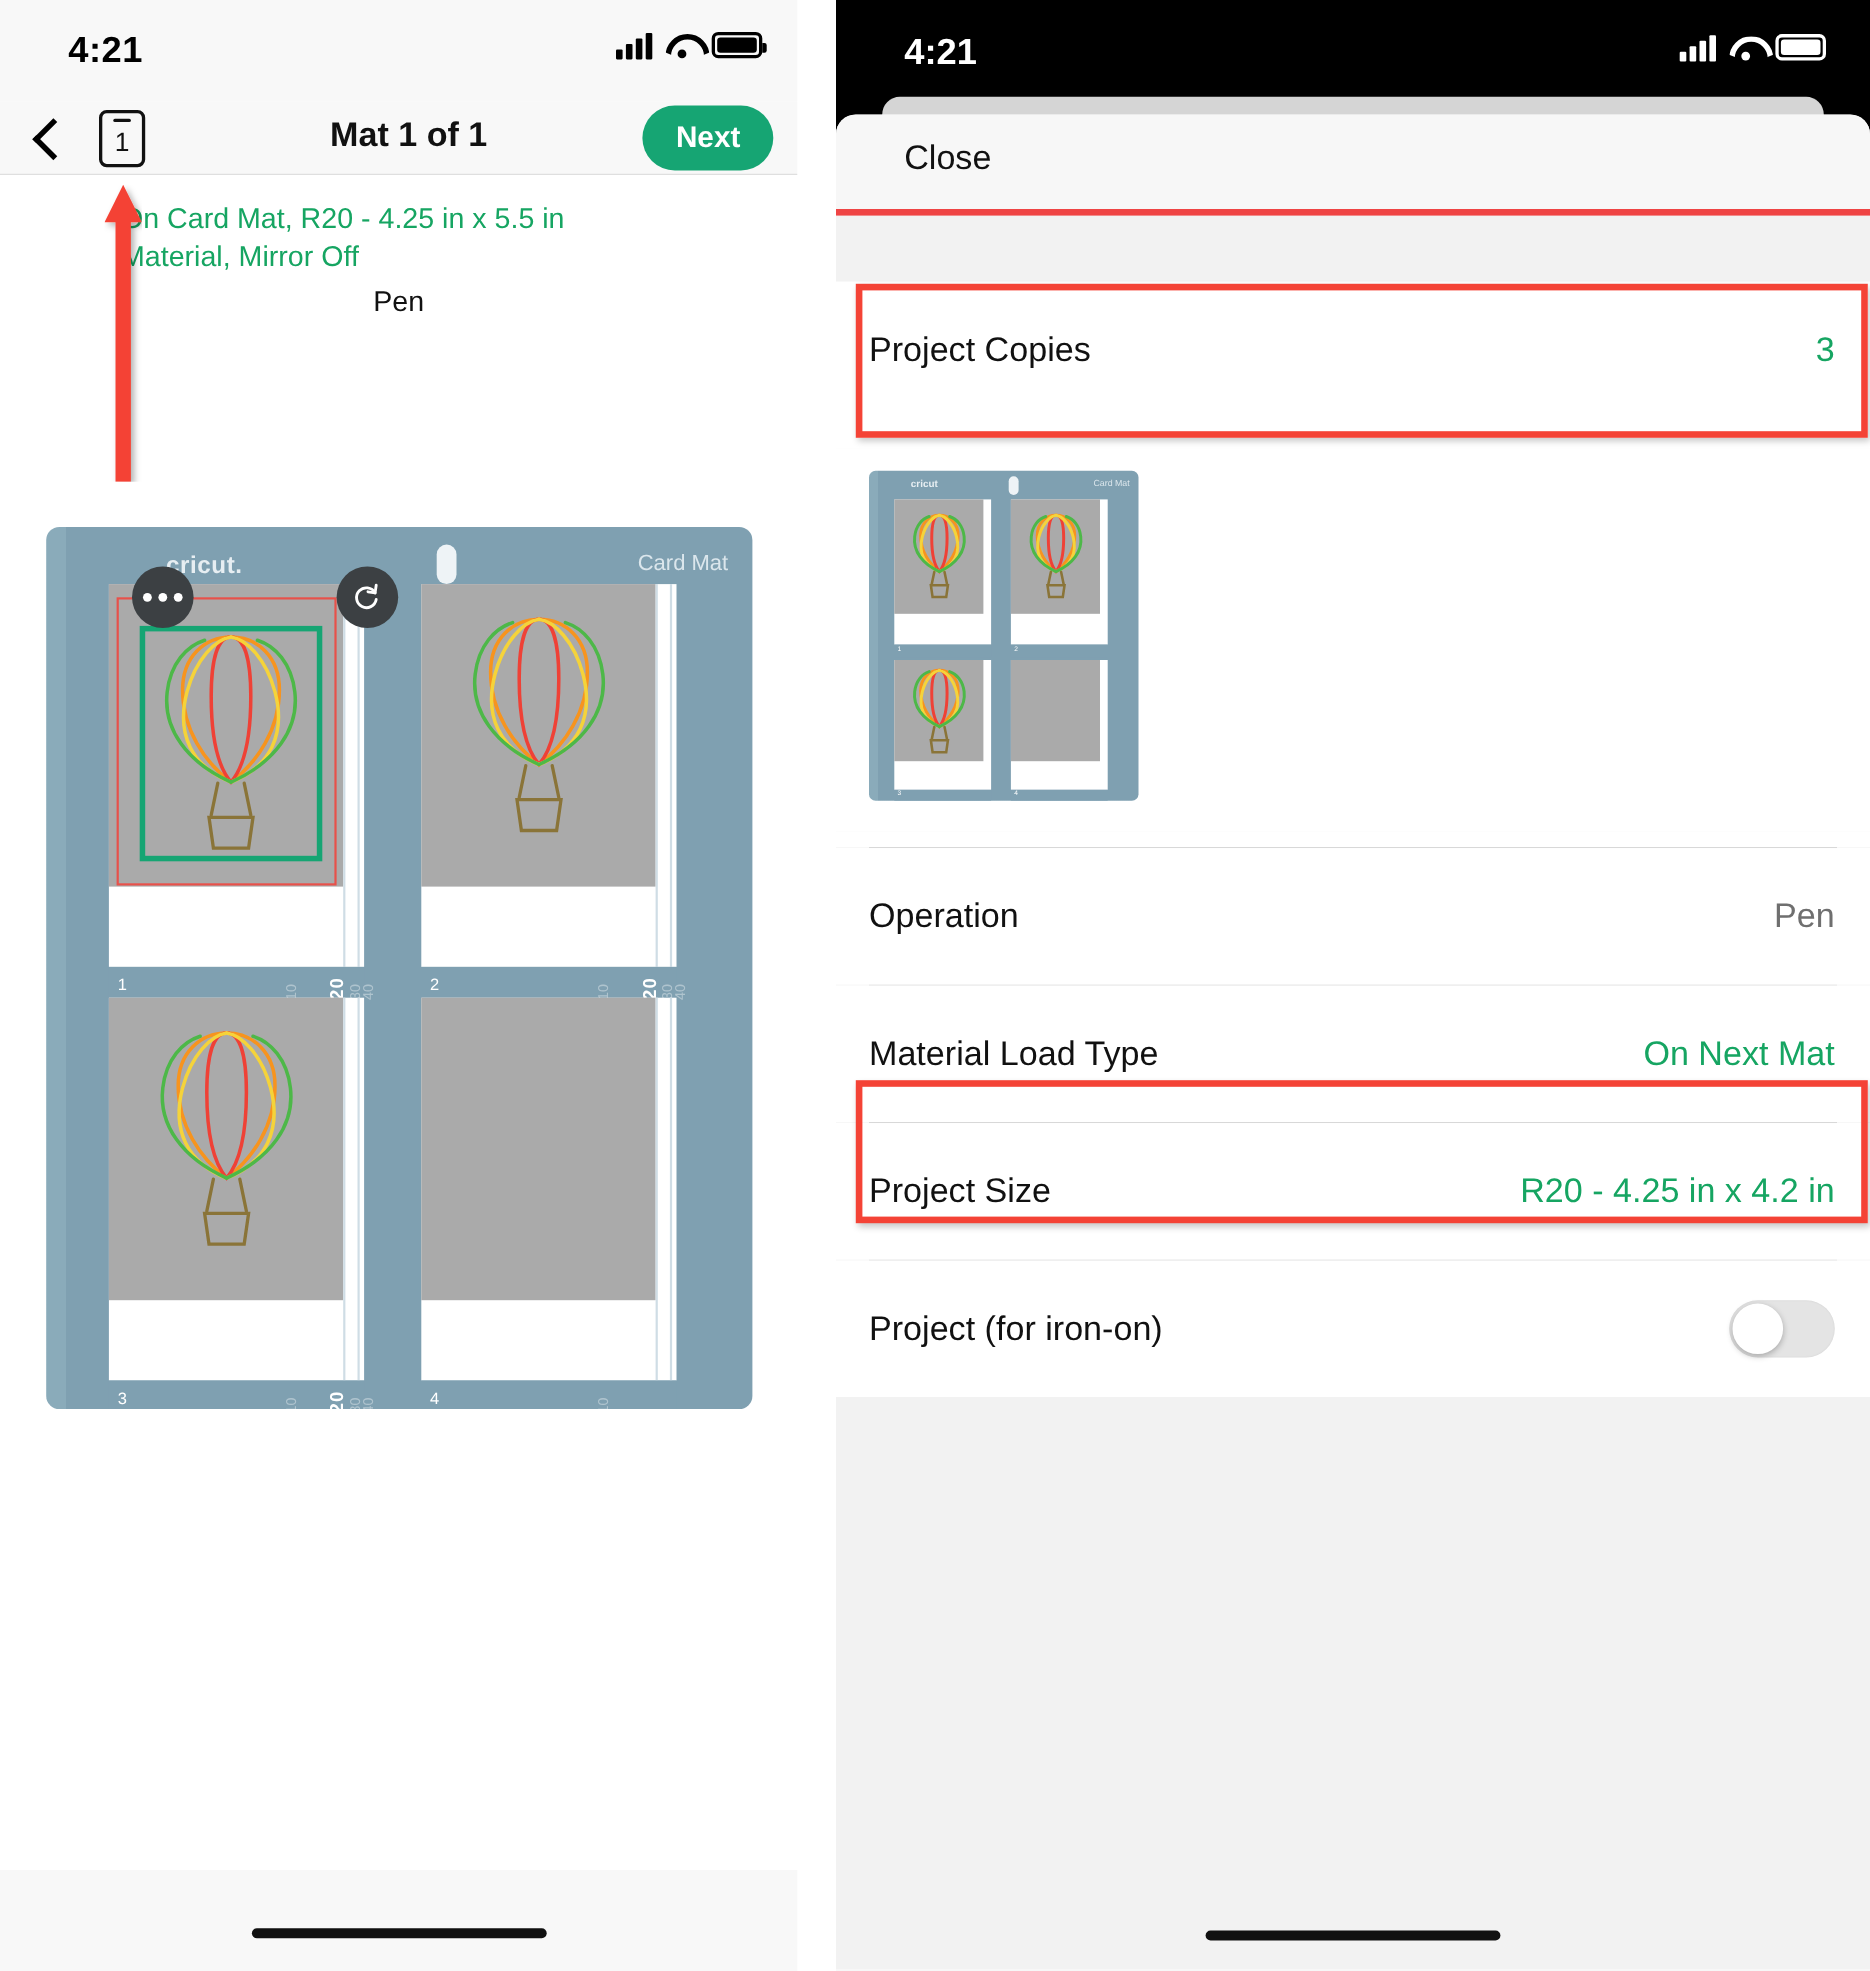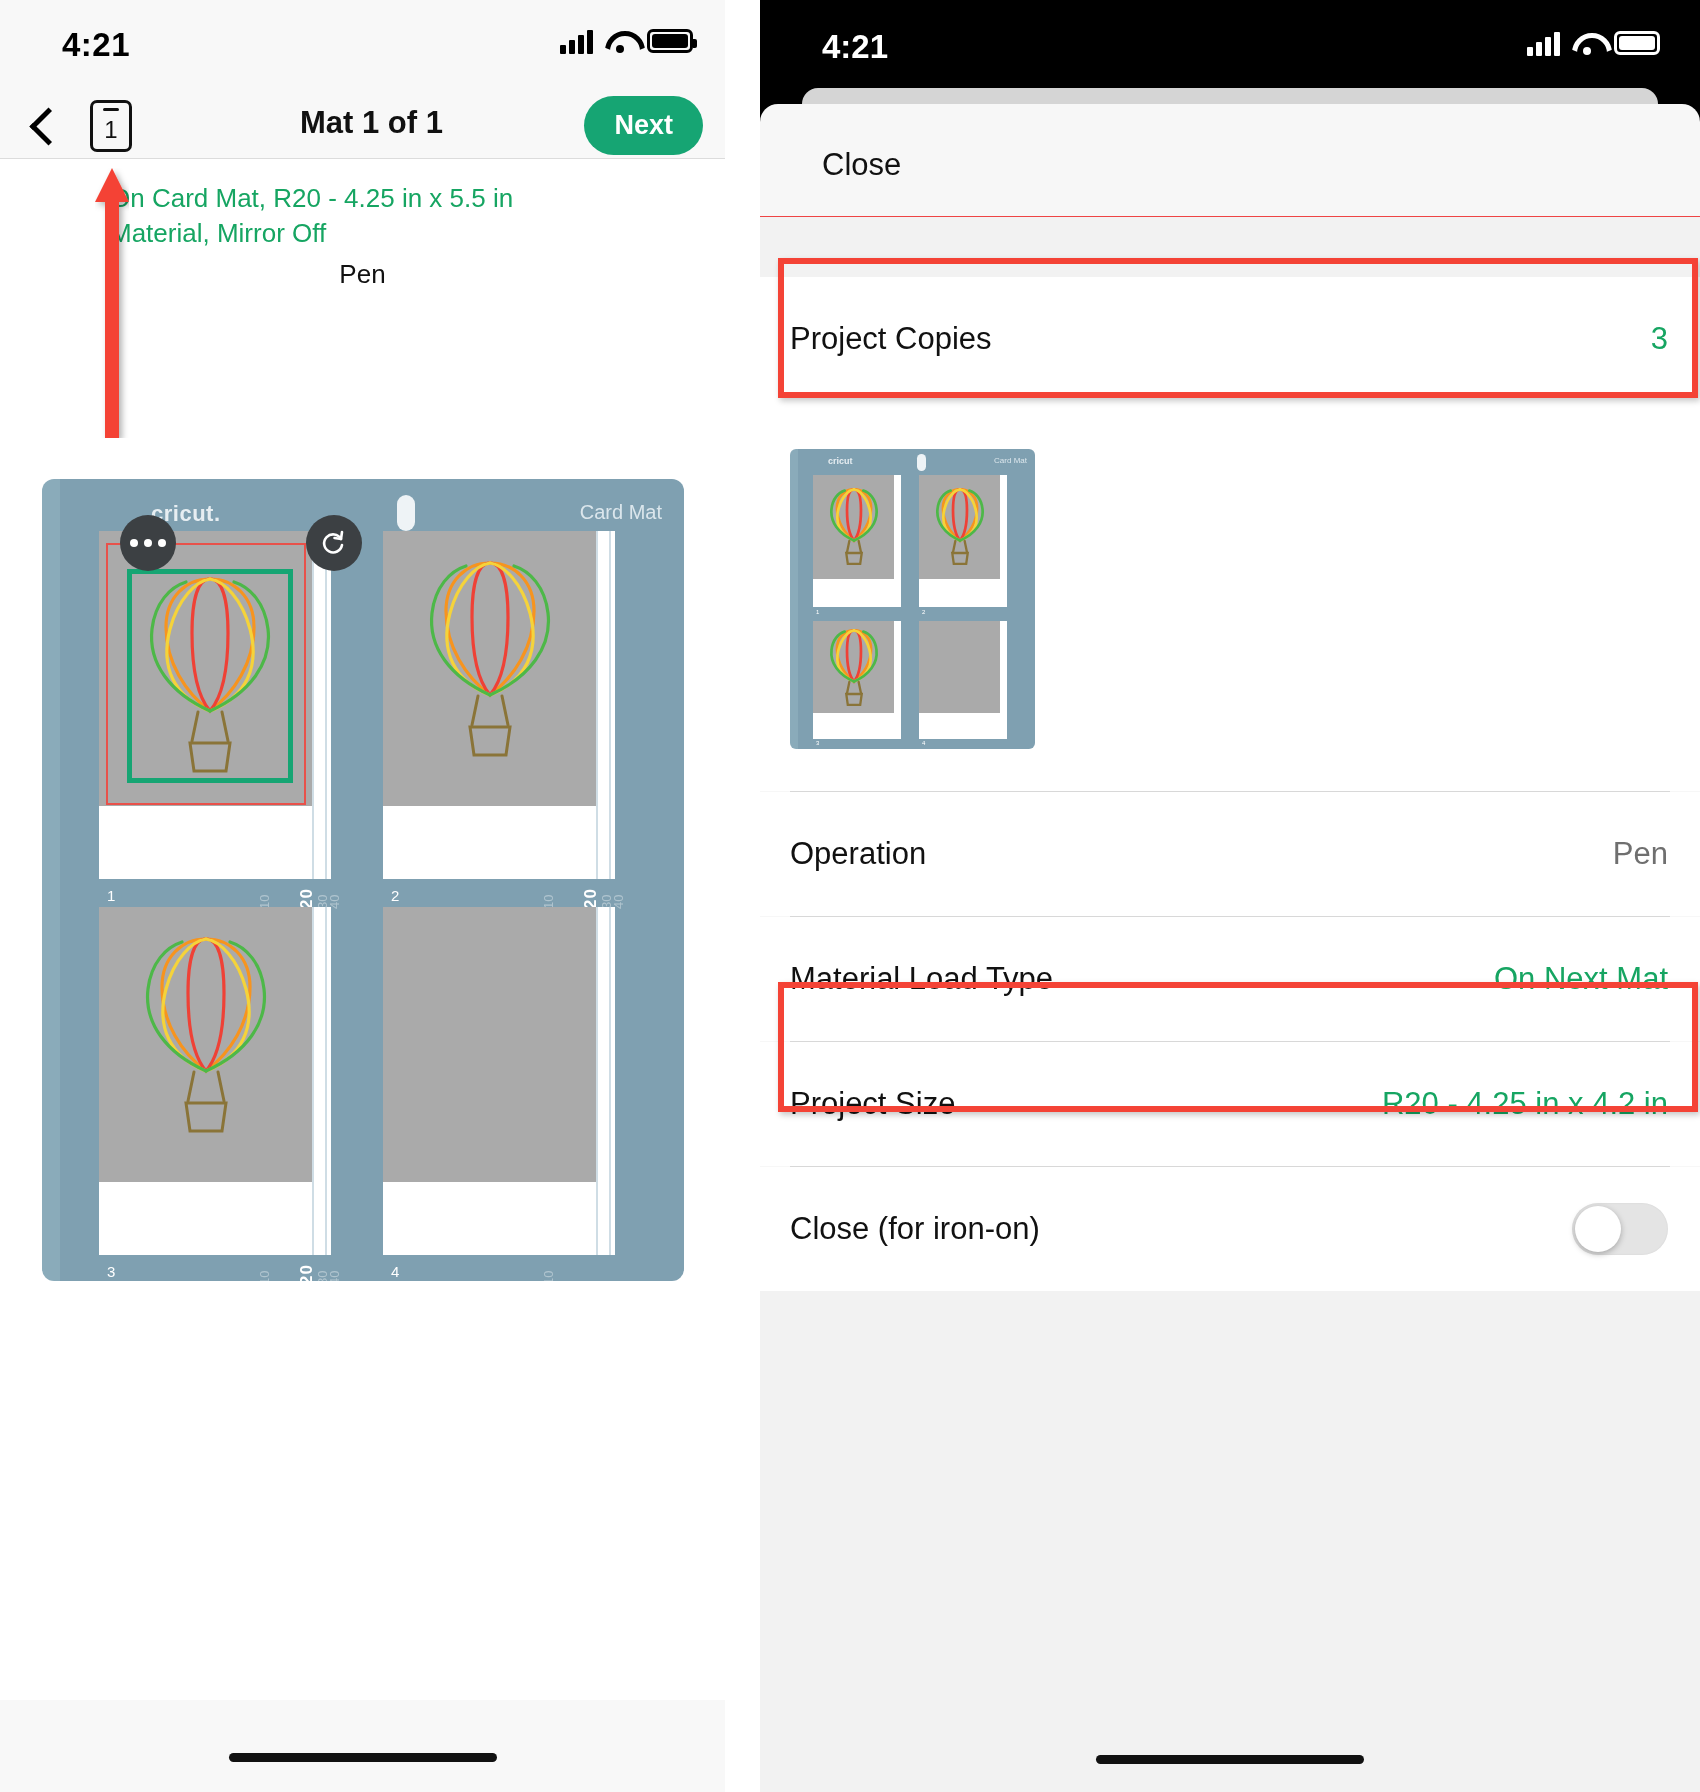--- a/index.html
+++ b/index.html
@@ -157,22 +157,21 @@
   .sheet-back{
     position:absolute; left:42px; top:88px; width:856px; height:60px;
     background:#d5d5d5; border-radius:16px 16px 0 0;
   }
   .sheet{
     position:absolute; left:0; top:104px; width:940px; height:1688px;
     background:#f7f7f7; border-radius:18px 18px 0 0; overflow:hidden;
   }
   .sheet-head{
     position:relative; height: 92px; background:#f7f7f7;
-    border-bottom:1px solid #ef4444;
-    margin-top:21px;
+    border-bottom:6px solid #ef4444;
   }
   .close-btn{
     position:absolute; left:62px; top:22px; font-size:31px; color:#111; cursor:pointer;
   }
   .sheet-title{
     position:absolute; left:0; right:0; top:22px; text-align:center;
     font-size:31px; font-weight:bold; color:#111;
   }
   .gap-band{ height:60px; background:#f2f2f2; }
 
@@ -519,21 +518,21 @@
       </div>
       <div class="divider"></div>
 
       <div class="row">
         <span class="lbl">Project Size</span>
         <span class="val">R20 - 4.25 in x 4.2 in</span>
       </div>
       <div class="divider"></div>
 
       <div class="row">
-        <span class="lbl">Close (for iron-on)</span>
+        <span class="lbl">Project (for iron-on)</span>
         <div class="toggle">
             <div class="knob"></div>
           </div>
       </div>
 
       <div class="sheet-filler"></div>
     </div>
 
     <div class="r-homebar"></div>
 

